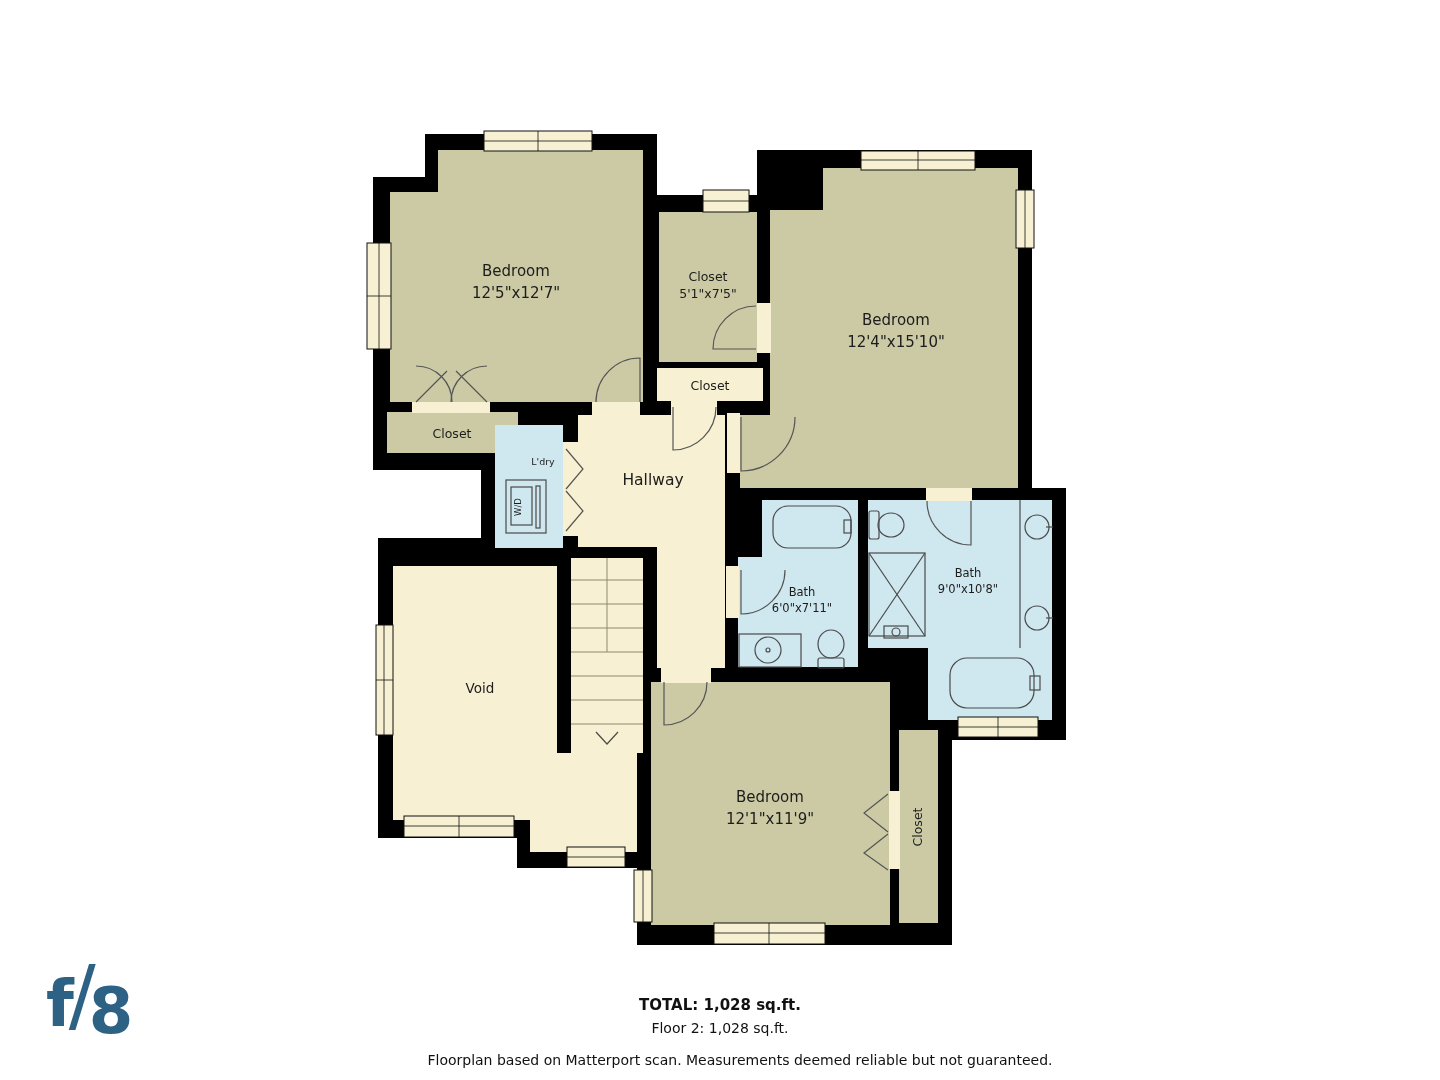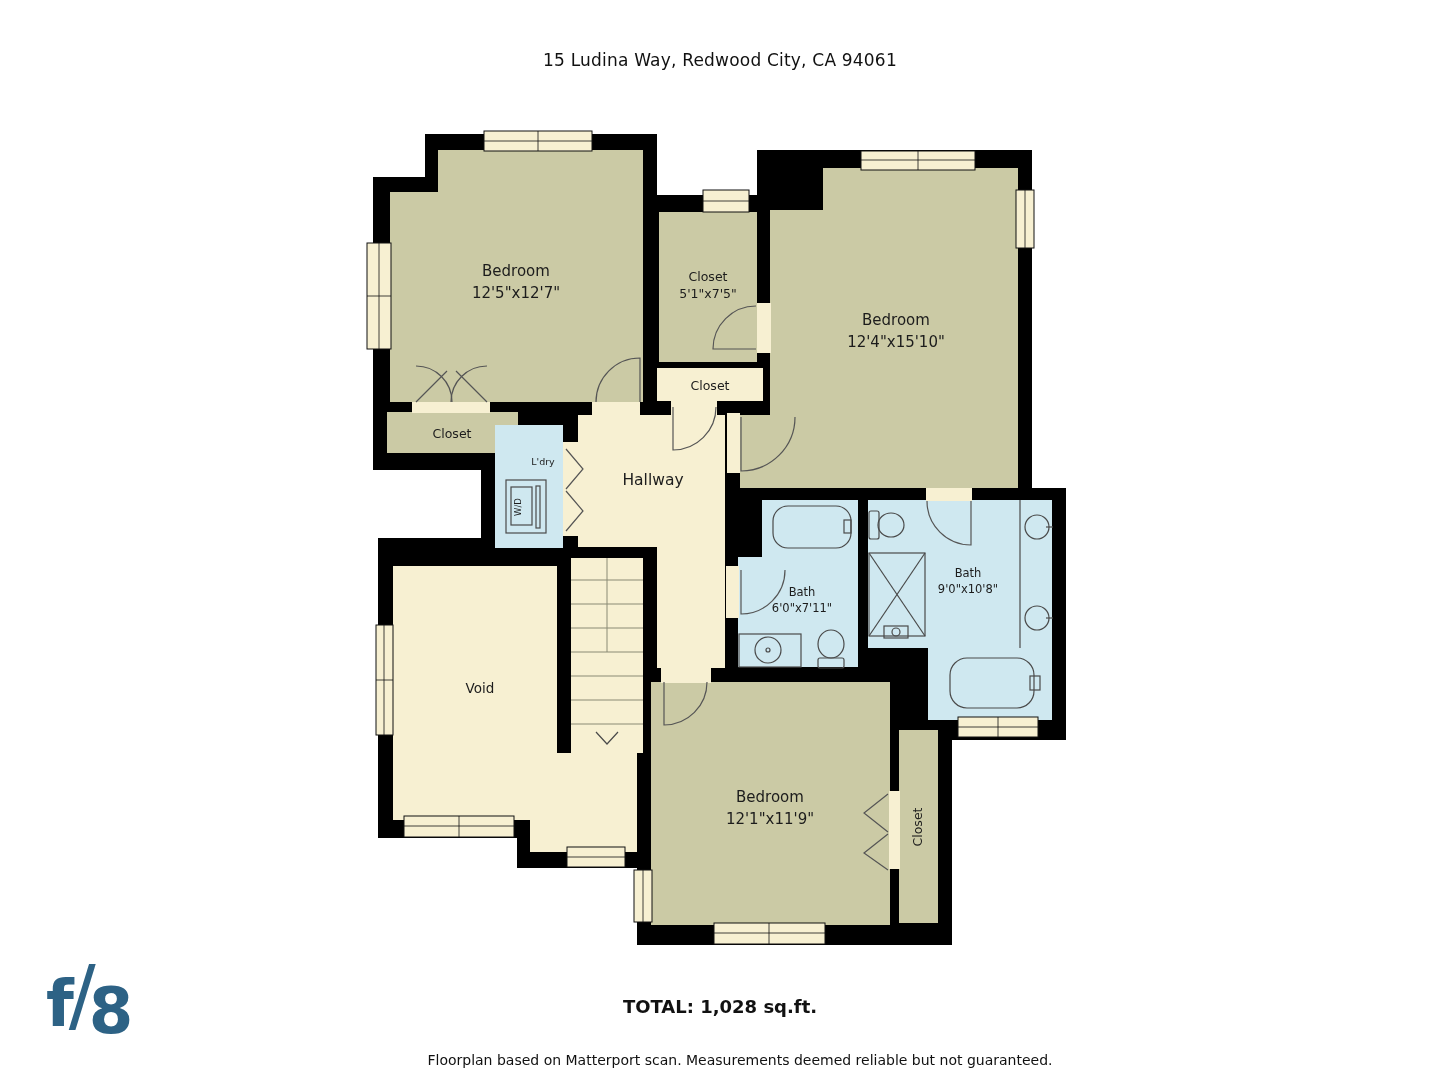--- a/index.html
+++ b/index.html
@@ -16,35 +16,34 @@
   .lbl-hall{font-size:15.5px;}
   .lbl-tiny{font-size:9.5px;}
   .lbl-wd{font-size:8.5px;}
   .win rect{fill:#f7f0d2;stroke:#111;stroke-width:1;}
   .win line{stroke:#111;stroke-width:0.8;}
   .open{fill:#f7f0d2;}
   .door{fill:none;stroke:#555;stroke-width:1.2;}
   .fix{fill:none;stroke:#4a4a4a;stroke-width:1.2;}
   .tread{stroke:#8a8a74;stroke-width:1;}
   .footer{position:absolute;left:0;width:100%;text-align:center;color:#111;}
-  .footer-total{top:996px;font-size:18px;font-weight:bold;}
+  .footer-total{top:996px;font-size:15px;font-weight:bold;}
   .footer-floor{top:1020px;font-size:14px;}
   .footer-disclaimer{top:1052px;font-size:14px;padding-left:20px;}
   .logo{position:absolute;left:46px;top:972px;color:#2d6285;display:flex;align-items:flex-start;}
   .logo .f{font-size:64px;font-weight:bold;line-height:1;}
   .logo .slash{font-size:80px;font-weight:normal;line-height:0.85;margin:0 -7px 0 -5px;
                transform:translateY(-10px);}
   .logo .eight{font-size:64px;font-weight:bold;line-height:1;margin-top:7px;}
 </style>
 </head>
 <body>
 
 <div class="page">
 
-  <div class="title">15 Ludina Way, Redwood City, CA 94061</div>
 
   <svg class="plan-svg" width="1440" height="1080" viewBox="0 0 1440 1080">
 
     <g>
       <rect x="425" y="134" width="232" height="284" fill="#000000"></rect>
       <rect x="373" y="177" width="65" height="293" fill="#000000"></rect>
       <rect x="373" y="402" width="160" height="68" fill="#000000"></rect>
       <rect x="481" y="402" width="97" height="160" fill="#000000"></rect>
       <rect x="565" y="402" width="175" height="180" fill="#000000"></rect>
       <rect x="643" y="395" width="97" height="295" fill="#000000"></rect>
@@ -229,20 +228,21 @@
       <text class="lbl lbl-void" x="480" y="693">Void</text>
 
       <text class="lbl lbl-room" x="770" y="802">Bedroom</text>
       <text class="lbl lbl-room" x="770" y="824">12'1"x11'9"</text>
 
       <text class="lbl lbl-mid" x="918" y="831" transform="rotate(-90,918,827)">Closet</text>
     </g>
   </svg>
 
   <div class="footer footer-total">TOTAL: 1,028 sq.ft.</div>
+  <div class="footer footer-floor">Floor 2: 1,028 sq.ft.</div>
   <div class="footer footer-disclaimer">Floorplan based on Matterport scan. Measurements deemed reliable but not guaranteed.</div>
 
   <div class="logo">
     <span class="f">f</span>
     <span class="slash">/</span>
     <span class="eight">8</span>
   </div>
 
 </div>
 

